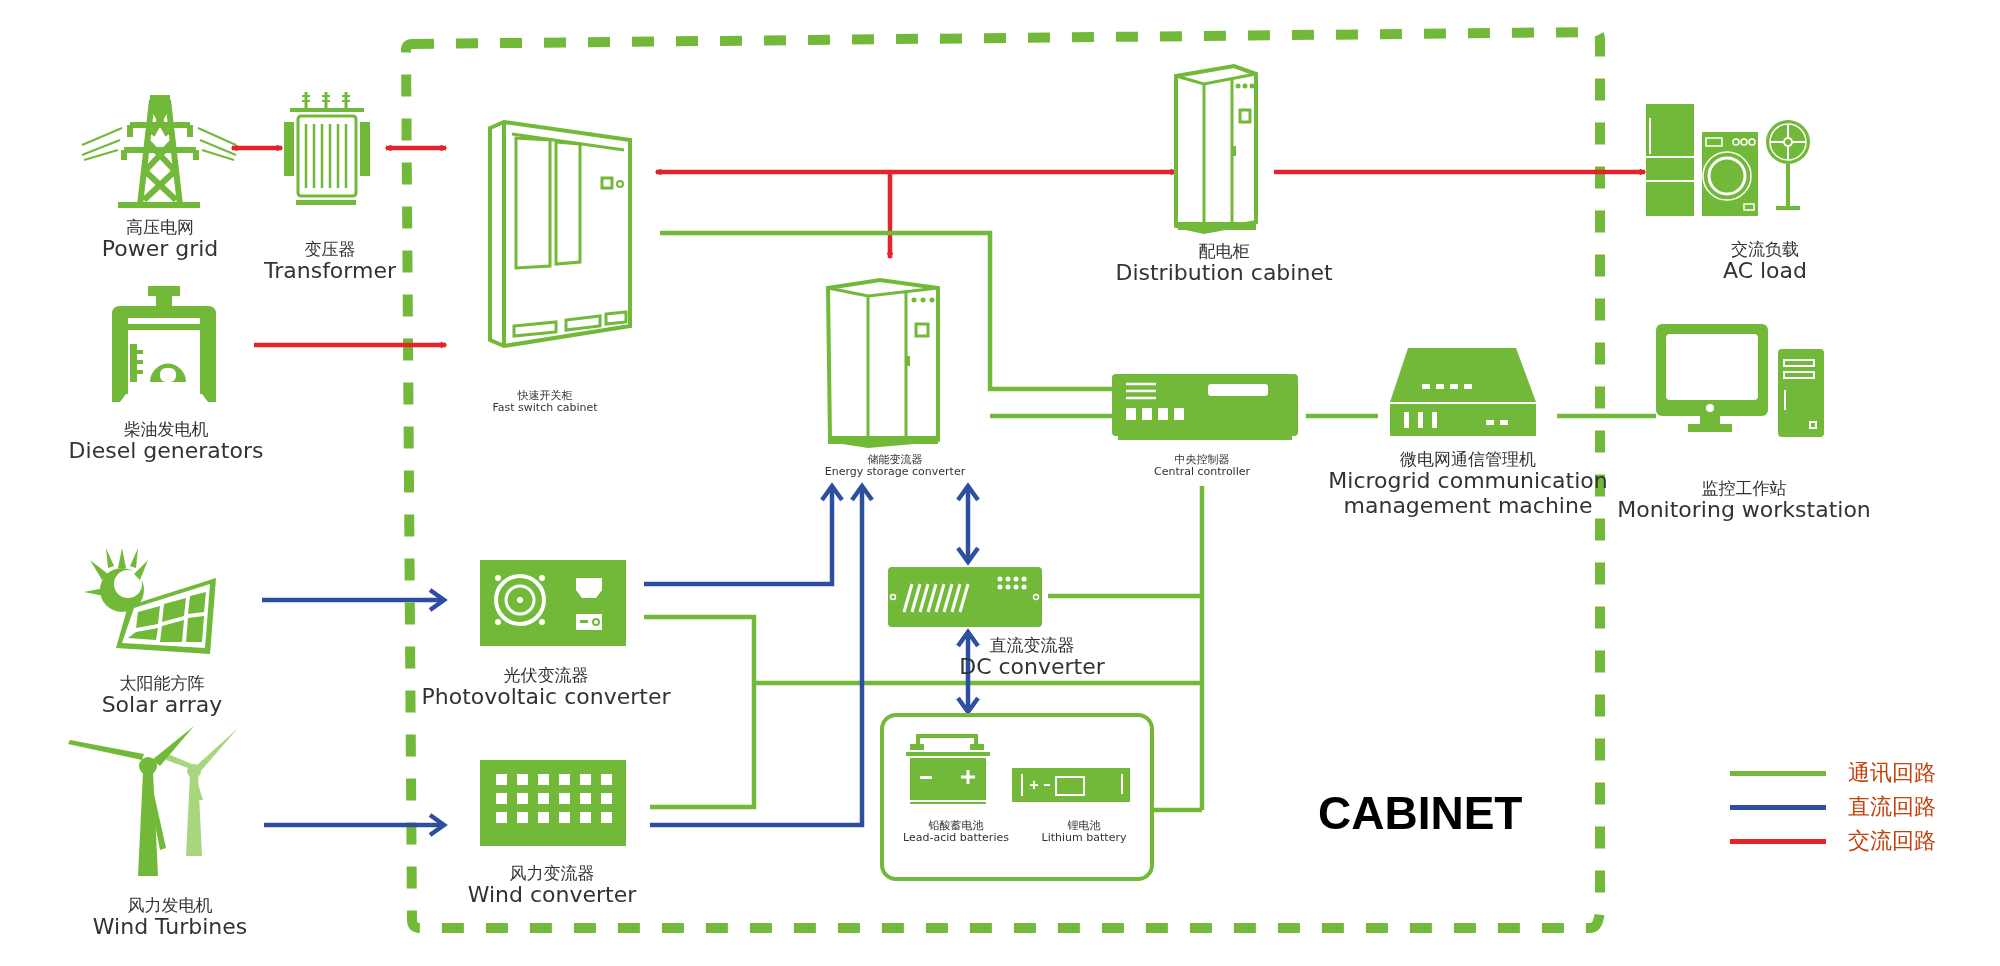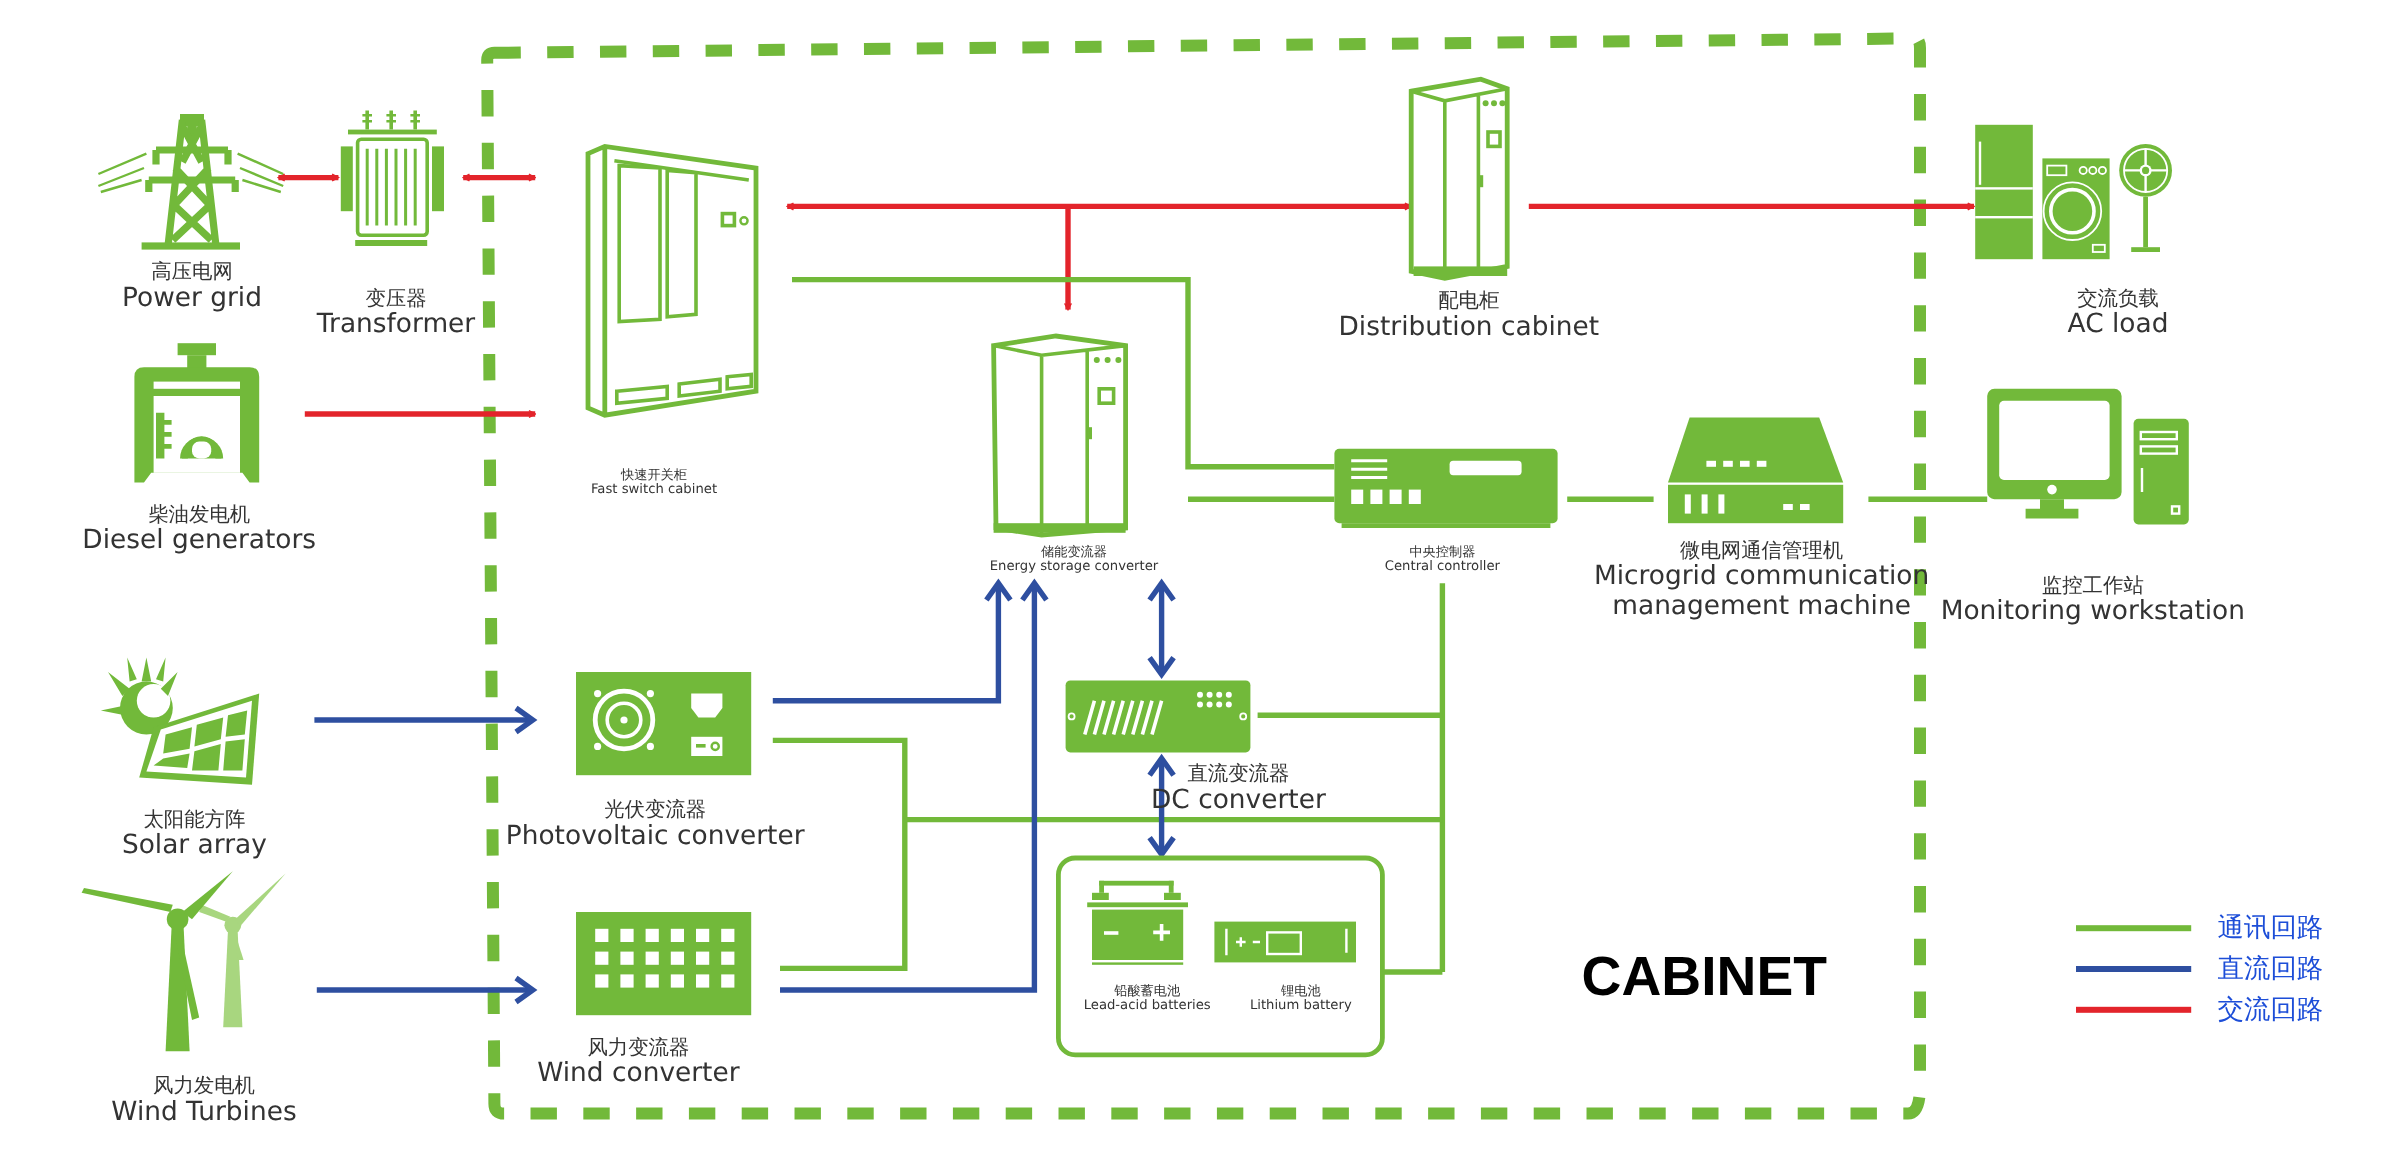--- a/index.html
+++ b/index.html
@@ -6,21 +6,21 @@
   body { width: 2000px; height: 966px; position: relative; overflow: hidden; font-family: "DejaVu Sans", "Liberation Sans", sans-serif; }
   #diagram { position: absolute; left: 0; top: 0; width: 2000px; height: 966px; }
   .lbl { position: absolute; text-align: center; color: #333333; line-height: 1.12; transform: translateX(-50%); white-space: nowrap; }
   .lbl .cn { display: block; font-size: 17px; }
   .lbl .en { display: block; font-size: 22px; }
   .lbl.small .cn, .lbl.small .en { font-size: 11px; }
   .cabinet-word { position: absolute; left: 1318px; top: 786px; font-family: Liberation Sans, sans-serif; font-weight: bold; font-size: 46px; color: #000000; letter-spacing: 0px; }
   .legend { position: absolute; left: 1730px; top: 756px; }
   .legend-row { display: flex; align-items: center; height: 34px; }
   .legend-line { width: 96px; height: 5px; margin-right: 22px; }
-  .legend-text { font-size: 22px; color: #1d4ed8; }
+  .legend-text { font-size: 22px; color: #c2410c; }
 </style>
 </head>
 <body>
 
 <svg id="diagram" viewBox="0 0 2000 966" xmlns="http://www.w3.org/2000/svg">
   <defs>
     <marker id="arR" viewBox="0 0 20 20" refX="17" refY="10" markerWidth="7" markerHeight="7" orient="auto-start-reverse" markerUnits="userSpaceOnUse">
       <path d="M2,2 L17,10 L2,18" fill="none" stroke="#e3242b" stroke-width="3.5"></path>
     </marker>
   </defs>
@@ -340,21 +340,21 @@
   <span class="en">AC load</span>
 </div>
 <div class="lbl" style="left:1744px; top:450px;margin-top:29px;">
   <span class="cn">监控工作站</span>
   <span class="en">Monitoring workstation</span>
 </div>
 <div class="lbl" style="left:546px; top:666px;">
   <span class="cn">光伏变流器</span>
   <span class="en">Photovoltaic converter</span>
 </div>
-<div class="lbl" style="left:532px; top:864px;">
+<div class="lbl" style="left:552px; top:864px;">
   <span class="cn">风力变流器</span>
   <span class="en">Wind converter</span>
 </div>
 <div class="lbl" style="left:1032px; top:636px;">
   <span class="cn">直流变流器</span>
   <span class="en">DC converter</span>
 </div>
 <div class="lbl small" style="left:956px; top:820px;">
   <span class="cn">铅酸蓄电池</span>
   <span class="en">Lead-acid batteries</span>

